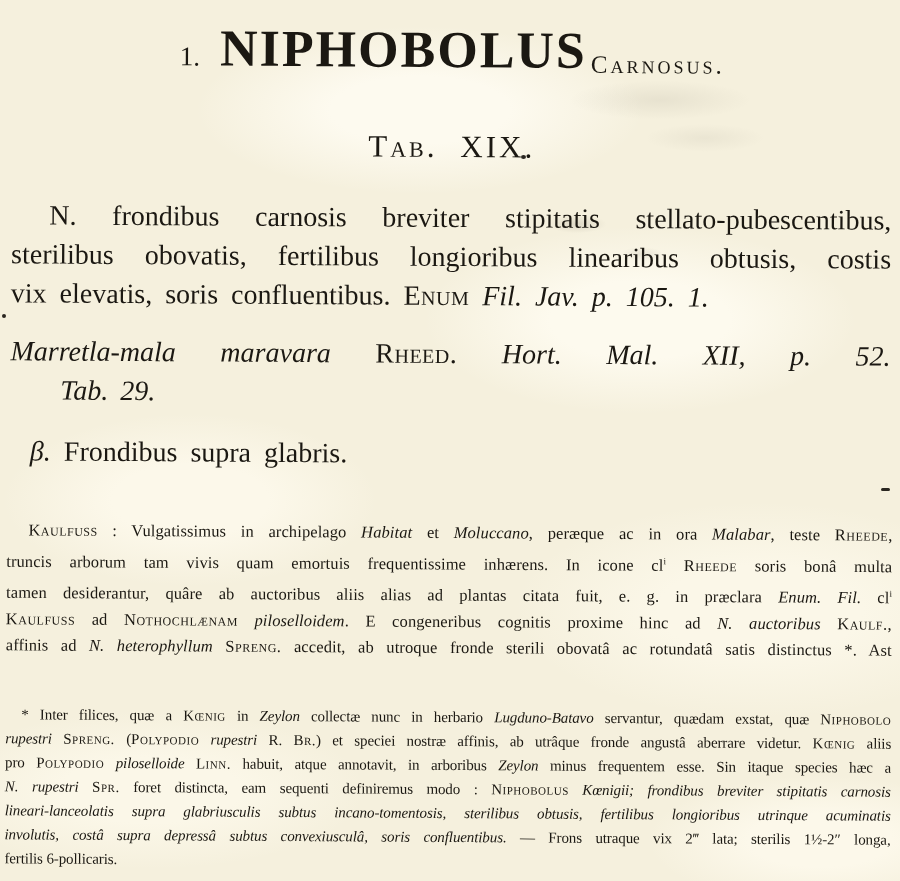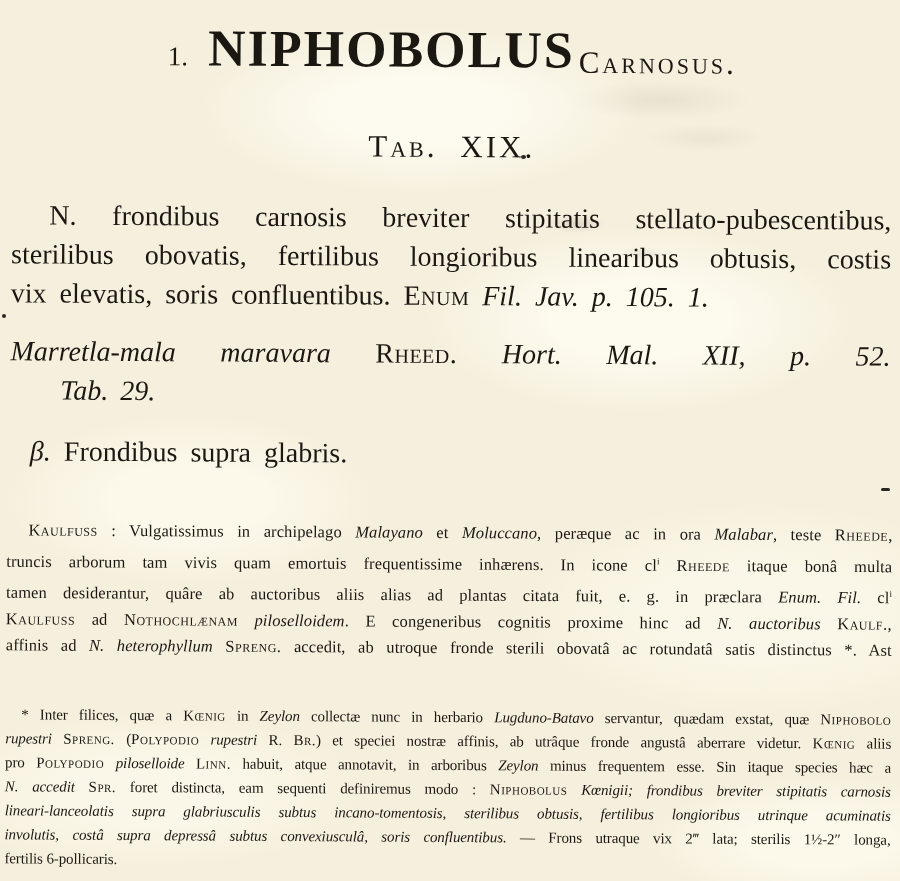--- a/index.html
+++ b/index.html
@@ -29,21 +29,21 @@
   .indS{text-indent:22px;}
   .indF{text-indent:16px;}
   .loose{word-spacing:6px;}
   .i{font-style:italic;}
   .sc{font-variant:small-caps;letter-spacing:0.5px;}
   .sup{font-size:0.55em;vertical-align:super;}
 
   .heading{margin-top:20px;text-align:center;white-space:nowrap;}
   .heading .num{font-size:27px;margin-right:20px;}
   .heading .genus{font-size:52px;font-weight:bold;letter-spacing:2px;}
-  .heading .species{font-size:31px;font-variant:small-caps;letter-spacing:3px;
+  .heading .species{font-size:25px;font-variant:small-caps;letter-spacing:3px;
     margin-left:4px;position:relative;top:5px;}
 
   .tabline{margin-top:50px;text-align:center;font-size:31px;
     font-variant:small-caps;letter-spacing:3px;word-spacing:12px;}
 
   .desc{margin-top:33px;padding:0 10px;font-size:28px;line-height:39px;word-spacing:3px;}
   .syn{margin-top:19px;padding:0 10px;font-size:28px;line-height:39px;word-spacing:5px;}
   .variety{margin-top:22px;padding:0 30px;font-size:28px;line-height:39px;}
 
   .habitat{margin-top:47px;padding:0 7px;font-size:16.5px;line-height:26.5px;letter-spacing:0.1px;}
@@ -74,32 +74,32 @@
   <section class="syn">
       <div class="line just"><span class="i">Marretla-mala maravara </span><span class="sc">Rheed.</span><span> </span><span class="i">Hort. Mal. XII, p. 52.</span></div>
       <div class="line ind2"><span class="i">Tab. 29.</span></div>
     </section>
 
   <section class="variety">
       <div class="line loose"><span class="i">β. </span><span>Frondibus supra glabris.</span></div>
     </section>
 
   <section class="habitat">
-      <div class="line just indS"><span class="sc">Kaulfuss</span><span> : Vulgatissimus in archipelago </span><span class="i">Malayano</span><span> et </span><span class="i">Moluccano</span><span>, peræque ac in ora </span><span class="i">Malabar</span><span>, teste </span><span class="sc">Rheede</span><span>,</span></div>
-      <div class="line just"><span>truncis arborum tam vivis quam emortuis frequentissime inhærens. In icone cl</span><span class="sup">i</span><span> </span><span class="sc">Rheede</span><span> itaque bonâ multa</span></div>
+      <div class="line just indS"><span class="sc">Kaulfuss</span><span> : Vulgatissimus in archipelago </span><span class="i">Habitat</span><span> et </span><span class="i">Moluccano</span><span>, peræque ac in ora </span><span class="i">Malabar</span><span>, teste </span><span class="sc">Rheede</span><span>,</span></div>
+      <div class="line just"><span>truncis arborum tam vivis quam emortuis frequentissime inhærens. In icone cl</span><span class="sup">i</span><span> </span><span class="sc">Rheede</span><span> soris bonâ multa</span></div>
       <div class="line just"><span>tamen desiderantur, quâre ab auctoribus aliis alias ad plantas citata fuit, e. g. in præclara </span><span class="i">Enum. Fil.</span><span> cl</span><span class="sup">i</span></div>
       <div class="line just"><span class="sc">Kaulfuss</span><span> ad </span><span class="sc">Nothochlænam</span><span> </span><span class="i">piloselloidem</span><span>. E congeneribus cognitis proxime hinc ad </span><span class="i">N. auctoribus</span><span> </span><span class="sc">Kaulf.</span><span>,</span></div>
       <div class="line just"><span>affinis ad </span><span class="i">N. heterophyllum</span><span> </span><span class="sc">Spreng.</span><span> accedit, ab utroque fronde sterili obovatâ ac rotundatâ satis distinctus *. Ast</span></div>
     </section>
 
   <section class="footnote">
       <div class="line just indF"><span>* Inter filices, quæ a </span><span class="sc">Kœnig</span><span> in </span><span class="i">Zeylon</span><span> collectæ nunc in herbario </span><span class="i">Lugduno-Batavo</span><span> servantur, quædam exstat, quæ </span><span class="sc">Niphobolo</span></div>
       <div class="line just"><span class="i">rupestri</span><span> </span><span class="sc">Spreng.</span><span> (</span><span class="sc">Polypodio</span><span> </span><span class="i">rupestri</span><span> R. </span><span class="sc">Br.</span><span>) et speciei nostræ affinis, ab utrâque fronde angustâ aberrare videtur. </span><span class="sc">Kœnig</span><span> aliis</span></div>
       <div class="line just"><span>pro </span><span class="sc">Polypodio</span><span> </span><span class="i">piloselloide</span><span> </span><span class="sc">Linn.</span><span> habuit, atque annotavit, in arboribus </span><span class="i">Zeylon</span><span> minus frequentem esse. Sin itaque species hæc a</span></div>
-      <div class="line just"><span class="i">N. accedit</span><span> </span><span class="sc">Spr.</span><span> foret distincta, eam sequenti definiremus modo : </span><span class="sc">Niphobolus</span><span> </span><span class="i">Kœnigii; frondibus breviter stipitatis carnosis</span></div>
+      <div class="line just"><span class="i">N. rupestri</span><span> </span><span class="sc">Spr.</span><span> foret distincta, eam sequenti definiremus modo : </span><span class="sc">Niphobolus</span><span> </span><span class="i">Kœnigii; frondibus breviter stipitatis carnosis</span></div>
       <div class="line just"><span class="i">lineari-lanceolatis supra glabriusculis subtus incano-tomentosis, sterilibus obtusis, fertilibus longioribus utrinque acuminatis</span></div>
       <div class="line just"><span class="i">involutis, costâ supra depressâ subtus convexiusculâ, soris confluentibus.</span><span> — Frons utraque vix 2‴ lata; sterilis 1½-2″ longa,</span></div>
       <div class="line"><span>fertilis 6-pollicaris.</span></div>
     </section>
 
 </div>
 
 <div class="speck" id="sp1"></div>
 <div class="speck" id="sp2"></div>
 <div class="speck" id="sp3"></div>

